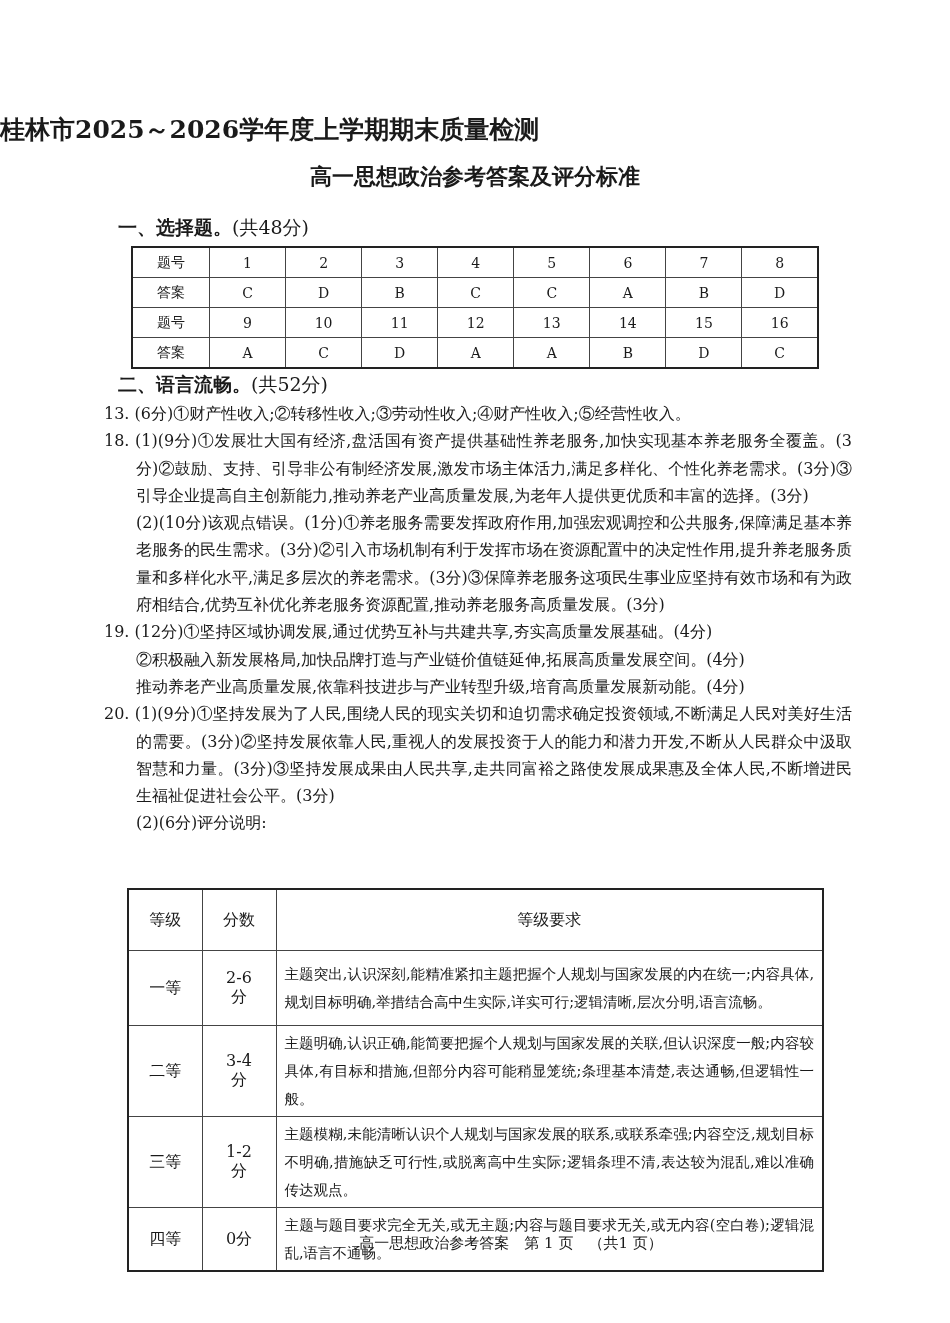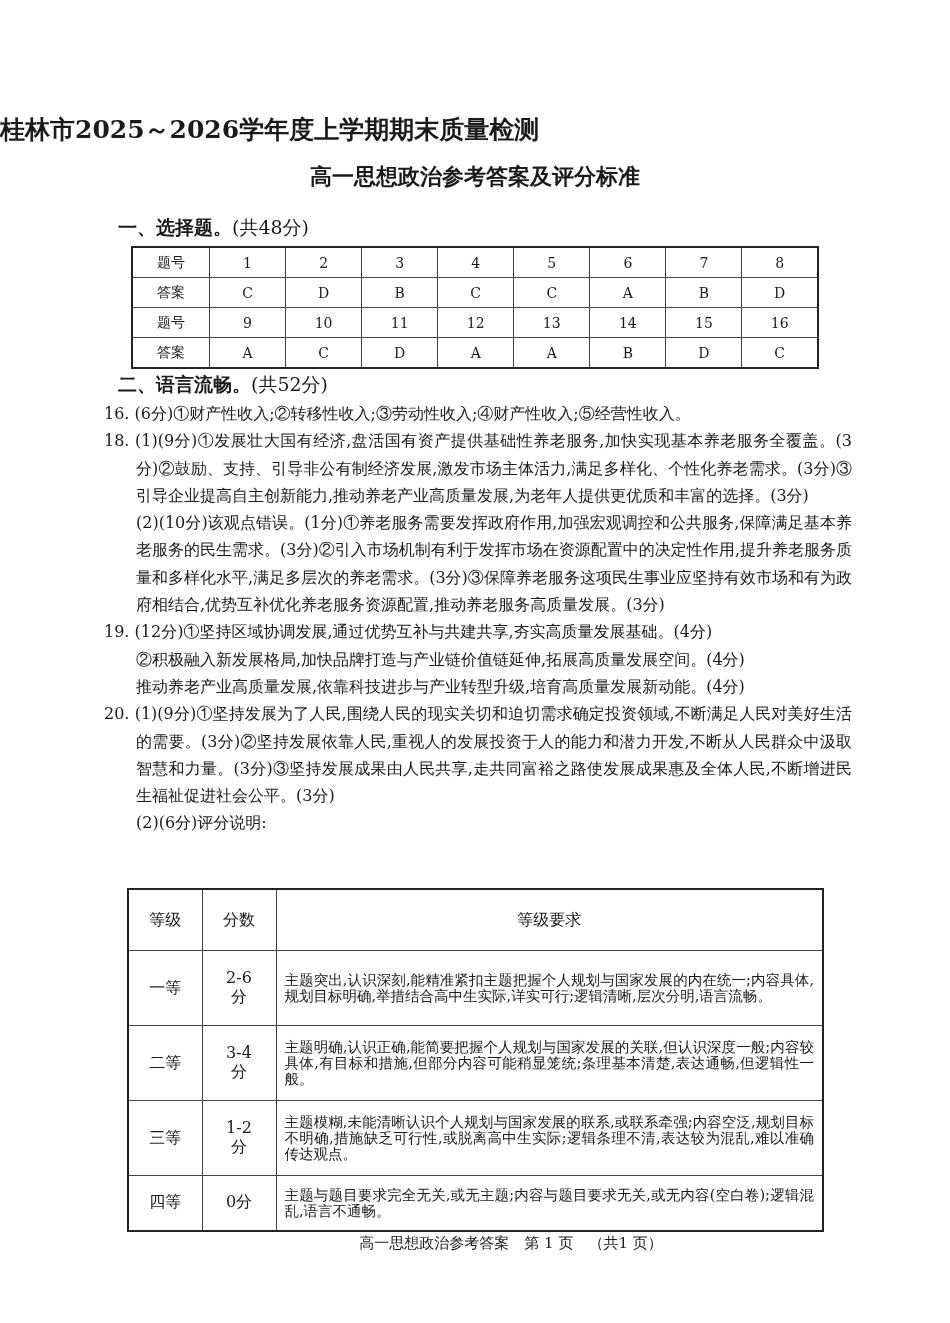--- a/index.html
+++ b/index.html
@@ -40,21 +40,21 @@
     position: absolute; left: 127px; top: 888px; width: 697px;
     border-collapse: collapse; border: 2px solid #222; table-layout: fixed;
     font-size: 15px;
   }
   table.rubric td, table.rubric th {
     border: 1px solid #444; vertical-align: middle; padding: 16px;
   }
   table.rubric th { font-weight: normal; height: 28px; font-size: 16px; }
   table.rubric td.c { text-align: center; font-size: 16px; }
   table.rubric td.req {
-    padding: 3px 8px; line-height: 16px; font-size: 14.5px; text-align: justify; margin-left: 48px;
+    padding: 3px 8px; line-height: 28px; font-size: 14.5px; text-align: justify; margin-left: 48px;
   }
   .footer {
     position: absolute; top: 1234px; left: 0; width: 950px; text-align: center; font-size: 15px; padding-left: 36px;
   }
 </style>
 </head>
 <body>
 
 <div class="page">
 
@@ -112,21 +112,21 @@
       <td>C</td>
     </tr>
   </tbody>
     </table>
 
   <div class="sec" style="top:372px;">
     <span class="h">二、语言流畅。</span><span>(共52分)</span>
   </div>
 
   <div class="body-text" style="top:400px;">
-    <p class="para">16. (6分)①财产性收入;②转移性收入;③劳动性收入;④财产性收入;⑤经营性收入。</p>
+    <p class="para">13. (6分)①财产性收入;②转移性收入;③劳动性收入;④财产性收入;⑤经营性收入。</p>
     <p class="para hang">18. (1)(9分)①发展壮大国有经济,盘活国有资产提供基础性养老服务,加快实现基本养老服务全覆盖。(3分)②鼓励、支持、引导非公有制经济发展,激发市场主体活力,满足多样化、个性化养老需求。(3分)③引导企业提高自主创新能力,推动养老产业高质量发展,为老年人提供更优质和丰富的选择。(3分)</p>
     <p class="para indent">(2)(10分)该观点错误。(1分)①养老服务需要发挥政府作用,加强宏观调控和公共服务,保障满足基本养老服务的民生需求。(3分)②引入市场机制有利于发挥市场在资源配置中的决定性作用,提升养老服务质量和多样化水平,满足多层次的养老需求。(3分)③保障养老服务这项民生事业应坚持有效市场和有为政府相结合,优势互补优化养老服务资源配置,推动养老服务高质量发展。(3分)</p>
     <p class="para">19. (12分)①坚持区域协调发展,通过优势互补与共建共享,夯实高质量发展基础。(4分)</p>
     <p class="para indent">②积极融入新发展格局,加快品牌打造与产业链价值链延伸,拓展高质量发展空间。(4分)</p>
     <p class="para indent">推动养老产业高质量发展,依靠科技进步与产业转型升级,培育高质量发展新动能。(4分)</p>
     <p class="para hang">20. (1)(9分)①坚持发展为了人民,围绕人民的现实关切和迫切需求确定投资领域,不断满足人民对美好生活的需要。(3分)②坚持发展依靠人民,重视人的发展投资于人的能力和潜力开发,不断从人民群众中汲取智慧和力量。(3分)③坚持发展成果由人民共享,走共同富裕之路使发展成果惠及全体人民,不断增进民生福祉促进社会公平。(3分)</p>
     <p class="para indent">(2)(6分)评分说明:</p>
   </div>
 
   <table class="rubric">

